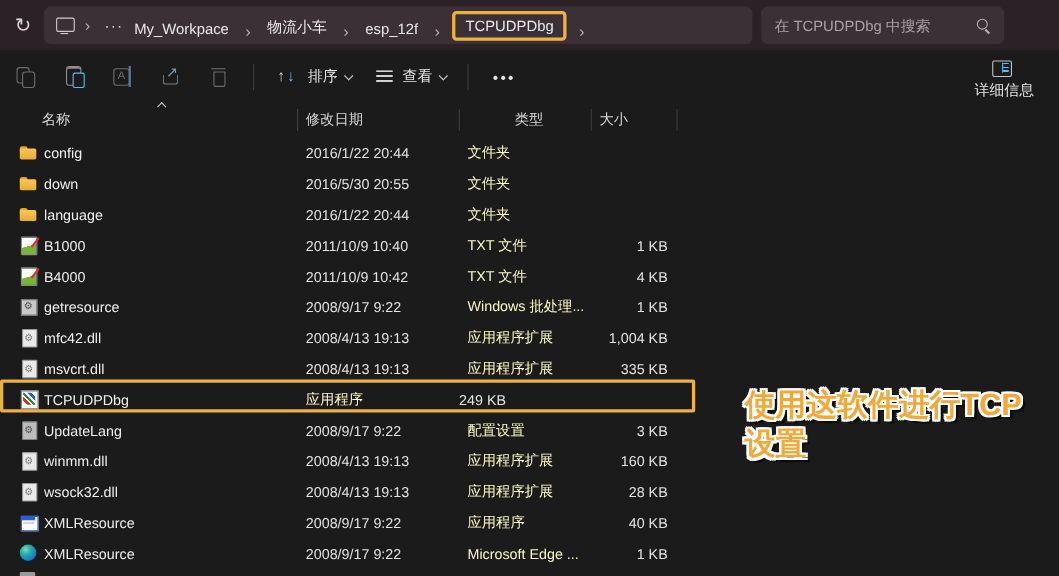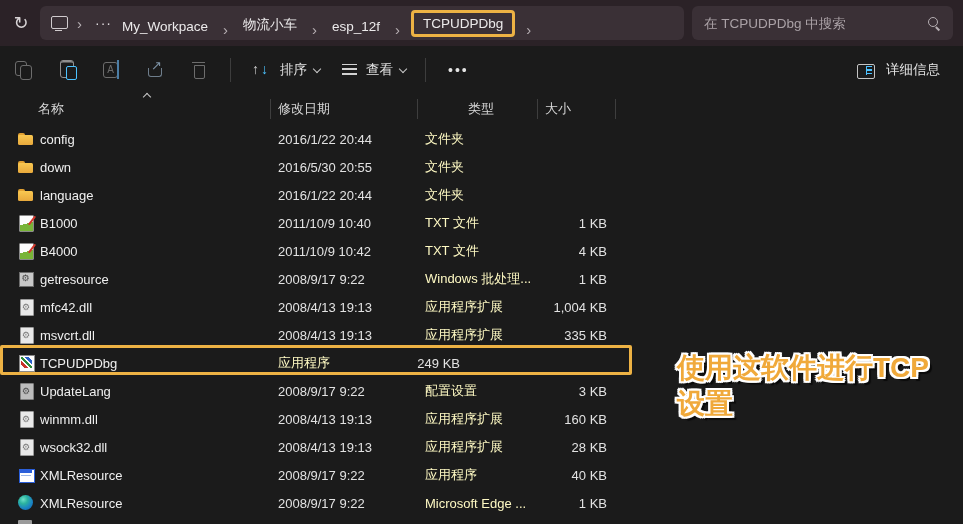--- a/index.html
+++ b/index.html
@@ -11,21 +11,21 @@
   }
 
   
   .topbar { position:absolute; left:0; top:0; width:963px; height:46px;
     background:#2b2227; display:flex; align-items:center; }
   .refresh-btn { width:30px; height:30px; margin-left:6px; display:flex;
     align-items:center; justify-content:center; color:#d6d2d4; font-size:18px; }
   .refresh-btn::before { content:"↻"; }
   .addr-pill { margin-left:4px; width:644px; height:34px; background:#3a3036;
     border-radius:6px; display:flex; align-items:center; padding:0 10px; }
-  .search-pill { margin-left:8px; width:261px; height:34px; background:#3a3036;
+  .search-pill { margin-left:8px; width:221px; height:34px; background:#3a3036;
     border-radius:6px; display:flex; align-items:center; padding:0 12px; }
   .monitor { width:18px; height:16px; position:relative; flex:none; }
   .monitor::before { content:""; position:absolute; left:1px; top:1px; width:15px;
     height:11px; border:1.5px solid #d0cbce; border-radius:2px; }
   .monitor::after { content:""; position:absolute; left:5px; bottom:0; width:7px;
     height:1.5px; background:#d0cbce; box-shadow:0 -1.5px 0 -0.5px #d0cbce; }
   .bc-chev { color:#b7b0b4; font-size:15px; padding:0 9px; line-height:1; }
   .bc-chev::before { content:"›"; }
   .bc-overflow { color:#ddd8db; font-size:14px; letter-spacing:1px; padding:0 4px; }
   .crumb { color:#eceaeb; font-size:13.5px; padding:3px 6px; white-space:nowrap; }
@@ -72,21 +72,21 @@
     background:#6d6d6d; box-shadow:4px -2.5px 0 -0.5px #6d6d6d, -0px 0 0 0 #6d6d6d; }
   .i-trash::after { content:""; position:absolute; left:6px; top:7px; width:9px; height:12px;
     border:1.5px solid #6d6d6d; border-radius:0 0 2px 2px; }
   .i-sort { width:22px; }
   .i-sort::before { content:"↑"; position:absolute; left:1px; top:3px; color:#cfcfcf; font-size:14px; }
   .i-sort::after { content:"↓"; position:absolute; left:10px; top:3px; color:#4cc2ff; font-size:14px; }
   .i-view { width:18px; }
   .i-view::before { content:""; position:absolute; left:1px; top:6px; width:15px; height:13px;
     background:repeating-linear-gradient(180deg,#d2d2d2 0 1.5px,transparent 1.5px 4.5px); }
   .more-label { color:#e3e3e3; font-size:14px; letter-spacing:2px; margin-left:22px; }
-  .details-btn { margin-left:auto; margin-right:18px; display:flex; align-items:center; }
+  .details-btn { margin-left:auto; margin-right:18px; display:flex; align-items:center;flex-direction:column; }
   .i-details::before { content:""; position:absolute; left:2px; top:6px; width:16px; height:13px;
     border:1.5px solid #c4c4c4; border-radius:2px; }
   .i-details::after { content:""; position:absolute; left:11px; top:8px; width:5px; height:9px;
     border-left:1.5px solid #4cc2ff; background:repeating-linear-gradient(180deg,#4cc2ff 0 1.5px,transparent 1.5px 3.5px); }
 
   
   .list { position:absolute; left:0; top:93px; width:963px; }
   .lheader { position:relative; height:32px; display:flex; align-items:center; color:#d8d8d8; }
   .h-name { width:270px; padding-left:38px; }
   .h-date { width:147px; padding-left:8px; }

